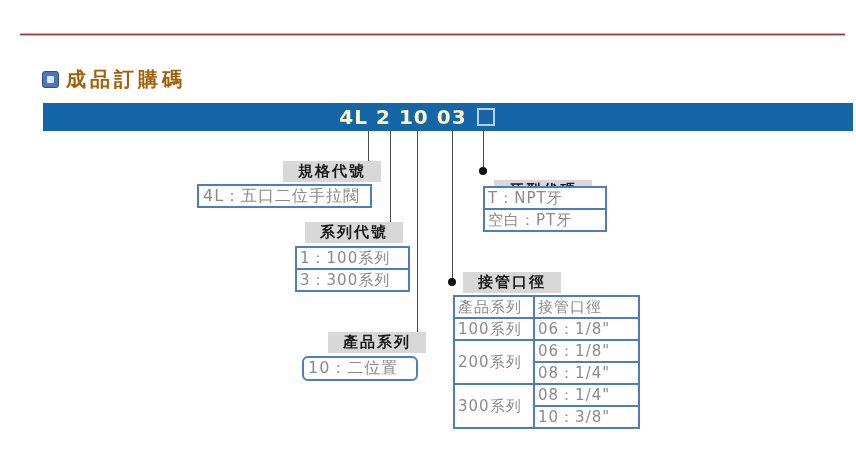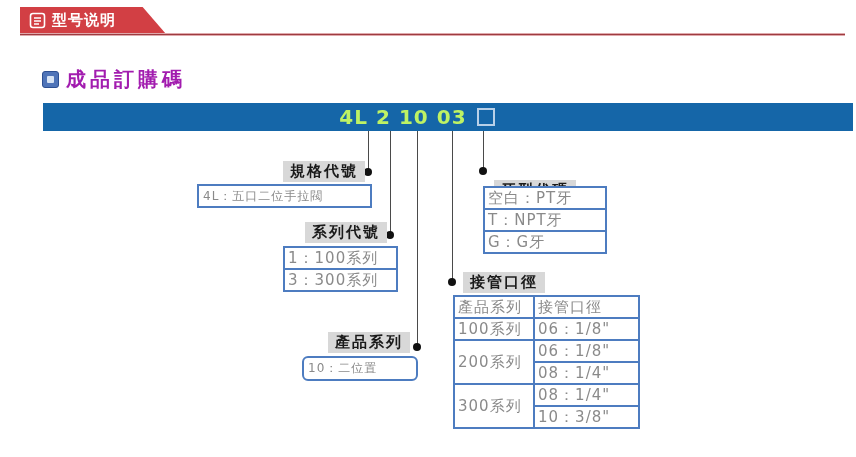--- a/index.html
+++ b/index.html
@@ -29,74 +29,65 @@
   .h-icon{
     position:absolute;left:42px;top:71px;width:15px;height:15px;
     background:#4f74b8;border:1px solid #2c4f92;border-radius:3px;
   }
   .h-icon::after{
     content:"";position:absolute;left:4px;top:4px;width:7px;height:7px;
     background:#d8e4f4;border-radius:1px;
   }
   .h-title{
     position:absolute;left:66px;top:66px;
-    font-size:20px;font-weight:bold;color:#a21caf;letter-spacing:4px;white-space:nowrap;
+    font-size:20px;font-weight:bold;color:#a16207;letter-spacing:4px;white-space:nowrap;
   }
   
   .banner{
     position:absolute;left:43px;top:103px;width:810px;height:28px;
     background:#1566a8;
     display:flex;align-items:center;justify-content:center;
     padding-right:66px;box-sizing:border-box;
   }
-  .banner .seg{color:#bef264;font-weight:bold;font-size:20px;letter-spacing:1px;margin:0 4px;white-space:nowrap;}
+  .banner .seg{color:#fef9c3;font-weight:bold;font-size:20px;letter-spacing:1px;margin:0 4px;white-space:nowrap;}
   .blank-square{
     display:inline-block;width:14px;height:14px;margin-left:6px;
     border:2px solid #b8d0e8;background:transparent;
   }
   
   .vline{position:absolute;width:1px;background:#4a4a4a;}
   .bullet{position:absolute;width:8px;height:8px;border-radius:50%;background:#111;}
   
   .glabel{
     position:absolute;height:21px;line-height:21px;
     background:#d8d8d8;color:#1a1a1a;
     font-size:15px;font-weight:bold;letter-spacing:2px;
-    padding:0 7px;white-space:nowrap;
+    padding:0 15px;white-space:nowrap;
   }
   
   .vbox{
     position:absolute;box-sizing:border-box;
     border:2px solid #4d7cc0;background:#ffffff;
-    color:#8a8a8a;font-size:12px;letter-spacing:1px;
+    color:#8a8a8a;font-size:16px;letter-spacing:1px;
     display:flex;align-items:center;padding-left:4px;white-space:nowrap;
   }
   table.vtab{
     position:absolute;border-collapse:collapse;background:#fff;
     color:#8a8a8a;font-size:15px;letter-spacing:1px;
   }
   table.vtab td{
     border:2px solid #4d7cc0;height:20px;padding:0 3px;
     white-space:nowrap;vertical-align:middle;
   }
 </style>
 </head>
 <body>
 
 <div class="page">
 
-  <div class="tab">
-    <svg class="tab-icon" viewBox="0 0 17 17">
-      <rect x="1.5" y="1.5" width="14" height="14" rx="2.5" fill="none" stroke="#ffffff" stroke-width="1.6"></rect>
-      <line x1="5" y1="6" x2="12" y2="6" stroke="#ffffff" stroke-width="1.4"></line>
-      <line x1="5" y1="9" x2="12" y2="9" stroke="#ffffff" stroke-width="1.4"></line>
-      <line x1="5" y1="12" x2="10" y2="12" stroke="#ffffff" stroke-width="1.4"></line>
-    </svg>
-    <span class="tab-label">型号说明</span>
-  </div>
   <div class="rule"></div>
 
   <div class="h-icon"></div>
   <div class="h-title">成品訂購碼</div>
 
   <div class="banner">
     <span class="seg">4L</span>
     <span class="seg">2</span>
     <span class="seg">10</span>
     <span class="seg">03</span>
@@ -112,45 +103,42 @@
   <div class="bullet" style="left:364px;top:168px;"></div>
   <div class="bullet" style="left:386px;top:231px;"></div>
   <div class="bullet" style="left:413px;top:343px;"></div>
   <div class="bullet" style="left:448px;top:278px;"></div>
   <div class="bullet" style="left:479px;top:167px;"></div>
 
   <div class="glabel" style="left:283px;top:161px;">規格代號</div>
   <div class="vbox" style="left:197px;top:184px;width:175px;height:24px;">4L：五口二位手拉閥</div>
 
   <div class="glabel" style="left:305px;top:222px;">系列代號</div>
-  <table class="vtab" style="left:283px;top:246px;">
+  <table class="vtab" style="left:295px;top:246px;">
     <tbody>
         <tr>
           <td style="width:105px;">1：100系列</td>
         </tr>
     <tr>
           <td>3：300系列</td>
         </tr>
   </tbody>
     </table>
 
   <div class="glabel" style="left:328px;top:332px;">產品系列</div>
   <div class="vbox" style="left:302px;top:356px;width:116px;height:25px;border-radius:6px;">10：二位置</div>
 
   <div class="glabel" style="left:494px;top:161px;margin-top:19px;">牙型代碼</div>
   <table class="vtab" style="left:483px;top:186px;">
     <tbody>
         <tr>
-          <td style="width:114px;">空白：PT牙</td>
-        </tr>
-    <tr>
           <td>T：NPT牙</td>
         </tr>
     <tr>
-          <td>G：G牙</td>
+          <td style="width:114px;">空白：PT牙</td>
         </tr>
   </tbody>
     </table>
 
   <div class="glabel" style="left:463px;top:272px;">接管口徑</div>
   <table class="vtab" style="left:453px;top:295px;">
     <tbody>
         <tr>
       <td style="width:72px;font-family:Liberation Serif, serif;">產品系列</td>
       <td style="width:97px;">接管口徑</td>

